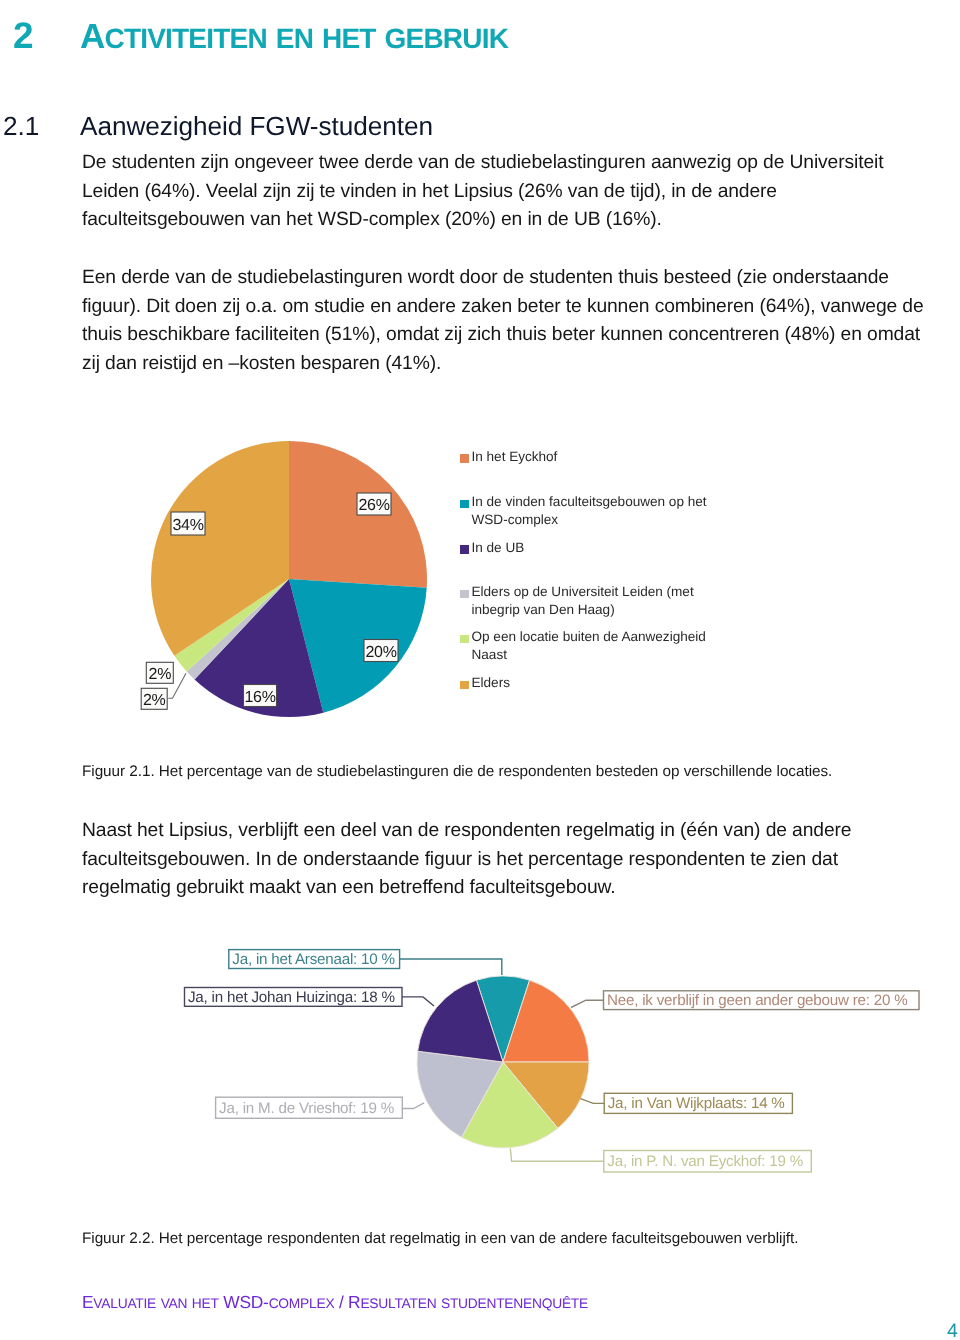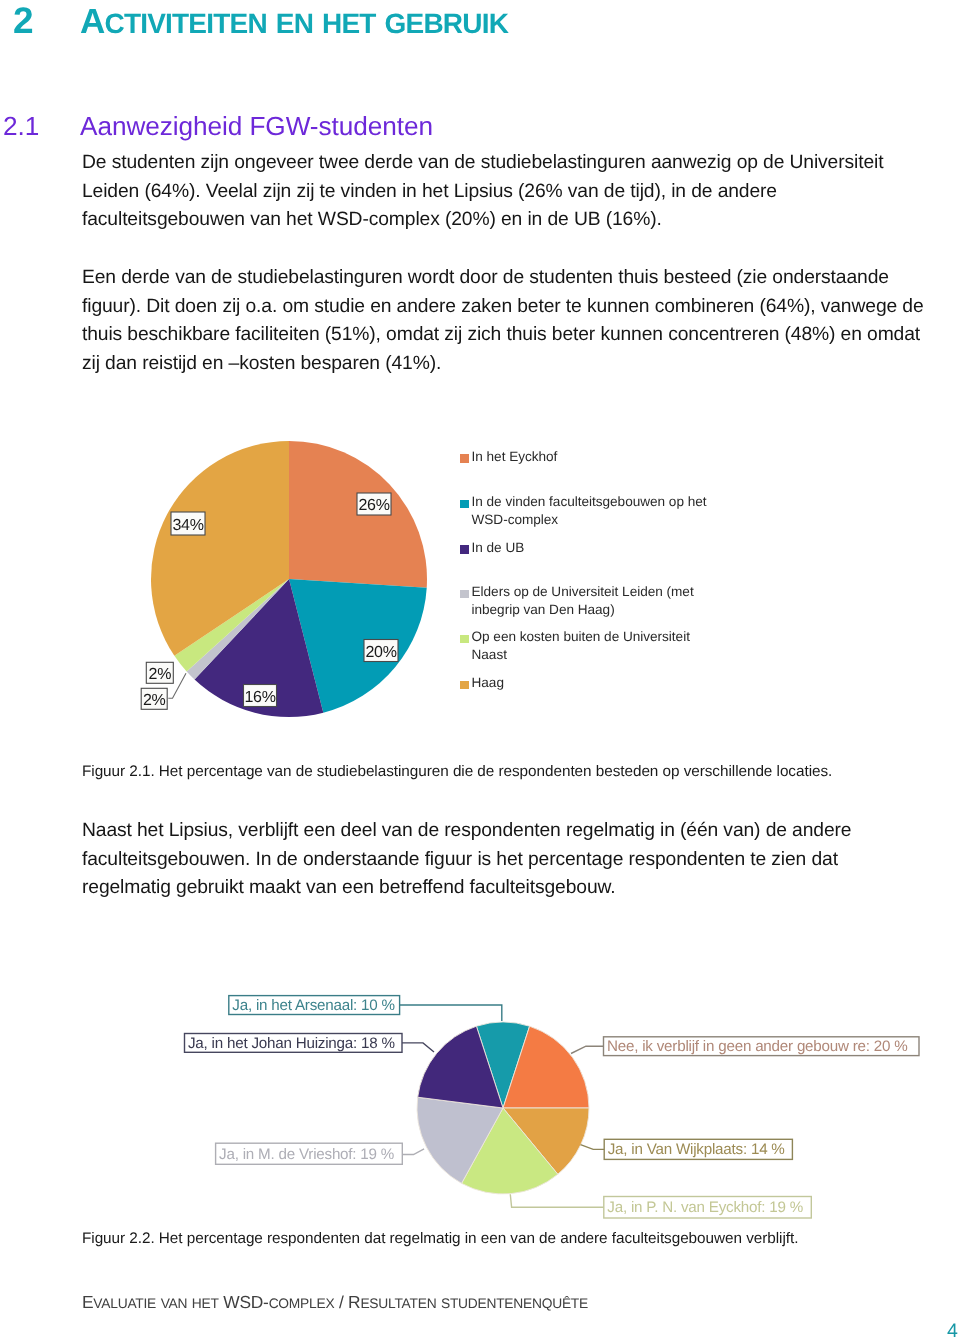--- a/index.html
+++ b/index.html
@@ -2,44 +2,44 @@
 <html><head>
 <meta charset="utf-8">
 <style>
   html,body{margin:0;padding:0;background:#fff;}
   body{width:960px;height:1340px;position:relative;
        font-family:"Liberation Sans",sans-serif;color:#1a1a1a;
        -webkit-font-smoothing:antialiased;text-rendering:geometricPrecision;}
   .page{position:absolute;left:0;top:0;width:960px;height:1340px;overflow:hidden;background:#fff;}
 
   
-  .h1{position:absolute;left:0;top:0;width:900px;color:#11A8B6;
+  .h1{position:absolute;left:0;top:15px;width:900px;color:#11A8B6;
       font-size:35px;font-weight:bold;white-space:nowrap;letter-spacing:-0.8px;}
   .h1 .num{display:inline-block;width:80px;box-sizing:border-box;font-size:37px;letter-spacing:0;padding-left:13px;}
   .h1 .txt .sc{font-size:28px;}
 
-  .h2{position:absolute;left:0;top:111px;width:900px;color:#6d28d9;
+  .h2{position:absolute;left:0;top:111px;width:900px;color:#0f172a;
       font-size:26.2px;font-weight:normal;white-space:nowrap;letter-spacing:-0.07px;}
   .h2 .num{display:inline-block;width:80px;padding-left:3px;box-sizing:border-box;}
 
   
   .para{position:absolute;left:82px;width:880px;font-size:19.3px;line-height:28.7px;letter-spacing:-0.12px;
         text-align:left;color:#161616;}
   .para .ln{white-space:nowrap;transform-origin:0 0;}
   .caption{position:absolute;left:82px;width:880px;font-size:15.3px;line-height:20px;color:#1a1a1a;letter-spacing:-0.045px;white-space:nowrap;}
 
   
-  .footer{position:absolute;left:82px;top:1292px;color:#404040;font-size:17.4px;
+  .footer{position:absolute;left:82px;top:1292px;color:#6d28d9;font-size:17.4px;
           white-space:nowrap;letter-spacing:-0.25px;}
   .footer .sc{font-size:13.8px;}
   .pagenum{position:absolute;left:947px;top:1322px;color:#1898A6;font-size:19.5px;line-height:19px;}
 
   
   .fig1{position:absolute;left:75px;top:405px;width:700px;height:330px;}
-  .fig2{position:absolute;left:20px;top:976px;width:900px;height:260px;text-decoration:underline;}
+  .fig2{position:absolute;left:20px;top:930px;width:900px;height:260px;text-decoration:underline;}
   .legend1{position:absolute;left:385px;top:0px;width:260px;}
   .legend1 .lrow{position:absolute;left:0;font-size:13.6px;line-height:17.8px;color:#2a2a2a;letter-spacing:-0.02px;white-space:nowrap;}
   .legend1 .sw{position:absolute;left:0;width:8.5px;height:8.5px;}
   .legend1 .ltxt{position:absolute;left:11.5px;top:-2.5px;}
 </style>
 </head>
 <body>
 
 <div class="page">
 
@@ -120,28 +120,28 @@
         <div class="lrow" style="top:180.5px">
           <span class="sw" style="top:4px;background:#C3C4CD"></span>
           <span class="ltxt">
             <span class="lln" style="display:block">Elders op de Universiteit Leiden (met</span>
             <span class="lln" style="display:block">inbegrip van Den Haag)</span>
           </span>
         </div>
         <div class="lrow" style="top:225.5px">
           <span class="sw" style="top:4px;background:#C8E87F"></span>
           <span class="ltxt">
-            <span class="lln" style="display:block">Op een kosten buiten de Universiteit</span>
+            <span class="lln" style="display:block">Op een locatie buiten de Aanwezigheid</span>
             <span class="lln" style="display:block">Naast</span>
           </span>
         </div>
         <div class="lrow" style="top:271.5px">
           <span class="sw" style="top:4px;background:#E3A544"></span>
           <span class="ltxt">
-            <span class="lln" style="display:block">Haag</span>
+            <span class="lln" style="display:block">Elders</span>
           </span>
         </div>
       </div>
   </div>
   <div class="caption" style="top:762px">Figuur 2.1. Het percentage van de studiebelastinguren die de respondenten besteden op verschillende locaties.</div>
   <div class="para" style="top:817px">
       <div class="ln">Naast het Lipsius, verblijft een deel van de respondenten regelmatig in (één van) de andere</div>
       <div class="ln">faculteitsgebouwen. In de onderstaande figuur is het percentage respondenten te zien dat</div>
       <div class="ln">regelmatig gebruikt maakt van een betreffend faculteitsgebouw.</div>
     </div>

